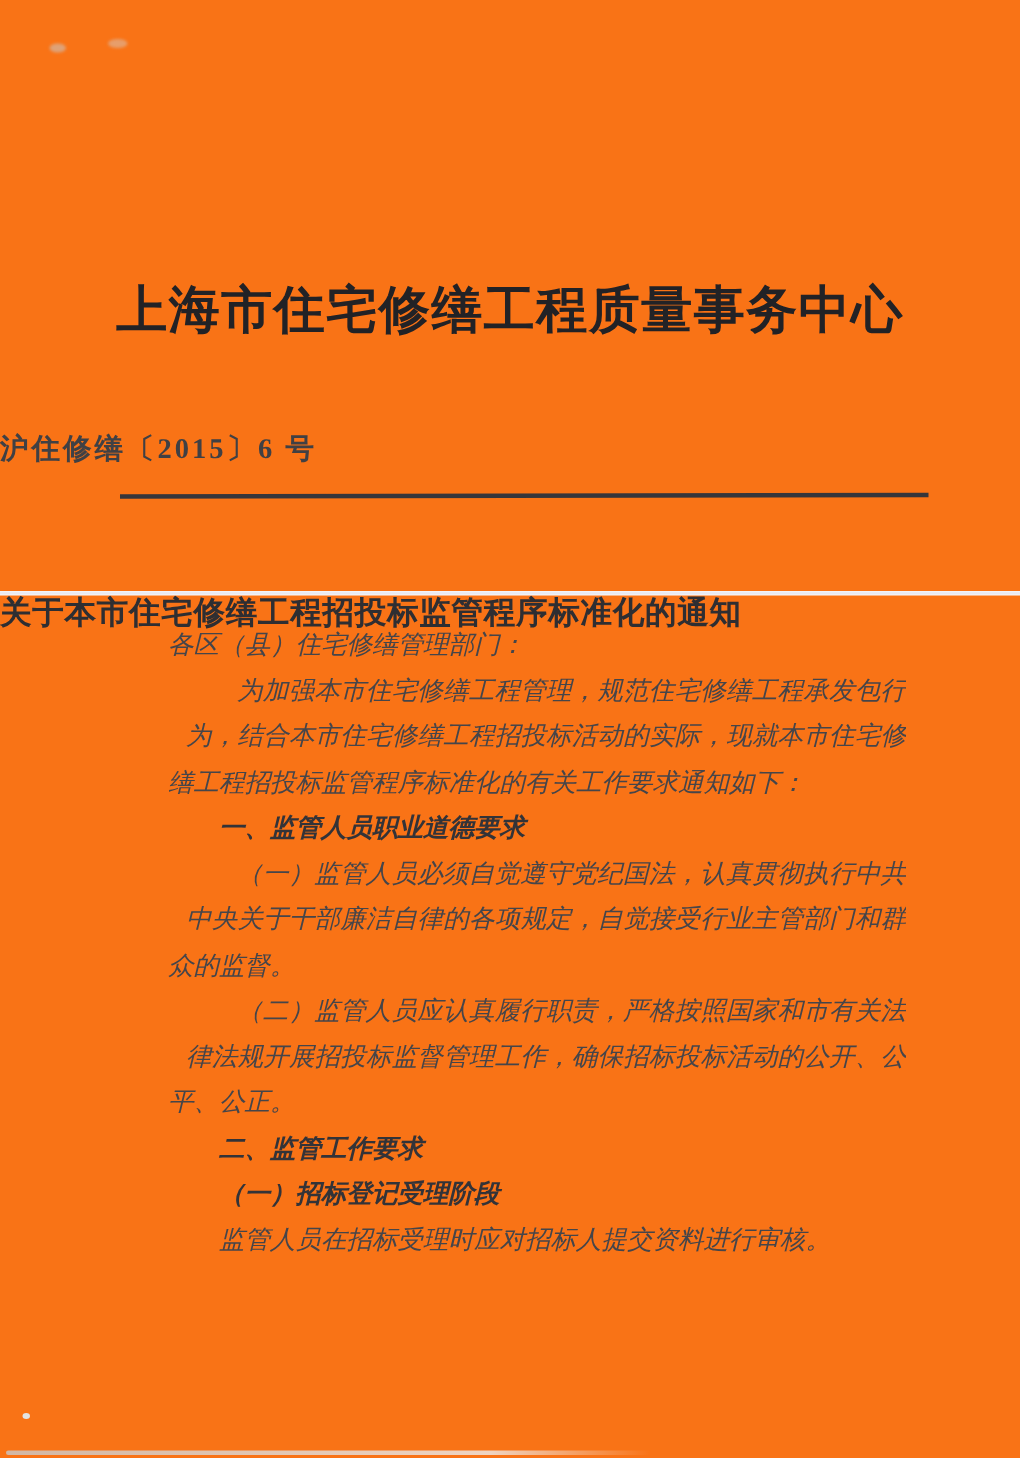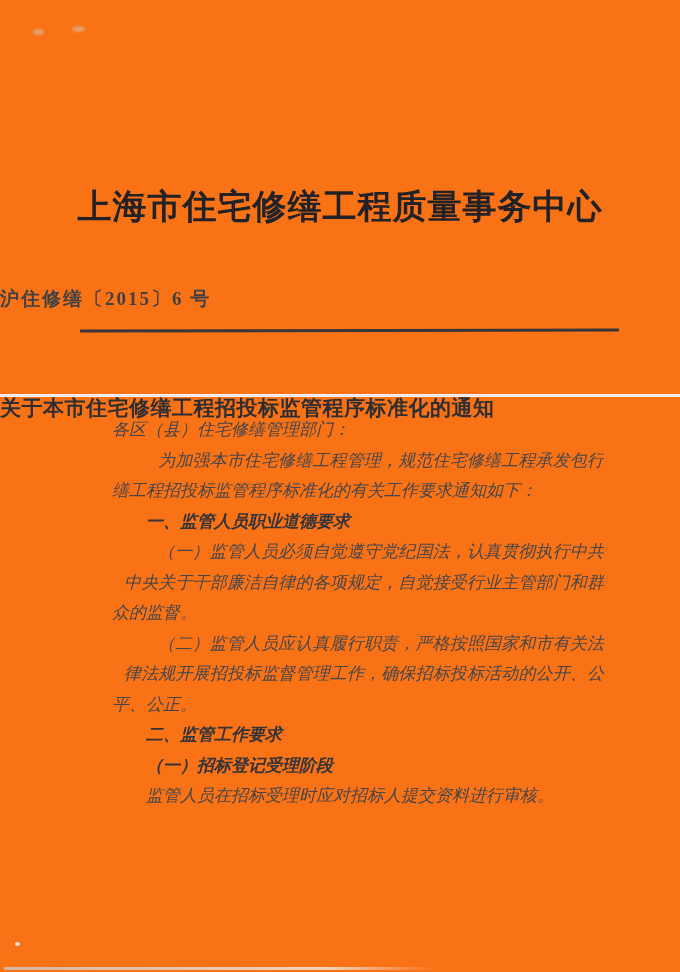--- a/index.html
+++ b/index.html
@@ -100,20 +100,21 @@
 
   <div class="rule-thick"></div>
 
   <h2 class="subject">关于本市住宅修缮工程招投标监管程序标准化的通知</h2>
 
   <div class="rule-faint"></div>
 
   <div class="body-text" id="body-lines">
       <div class="line">各区（县）住宅修缮管理部门：</div>
       <div class="line indent fill">为加强本市住宅修缮工程管理，规范住宅修缮工程承发包行</div>
+      <div class="line fill">为，结合本市住宅修缮工程招投标活动的实际，现就本市住宅修</div>
       <div class="line">缮工程招投标监管程序标准化的有关工作要求通知如下：</div>
       <div class="line indent bold">一、监管人员职业道德要求</div>
       <div class="line indent fill">（一）监管人员必须自觉遵守党纪国法，认真贯彻执行中共</div>
       <div class="line fill">中央关于干部廉洁自律的各项规定，自觉接受行业主管部门和群</div>
       <div class="line">众的监督。</div>
       <div class="line indent fill">（二）监管人员应认真履行职责，严格按照国家和市有关法</div>
       <div class="line fill">律法规开展招投标监督管理工作，确保招标投标活动的公开、公</div>
       <div class="line">平、公正。</div>
       <div class="line indent bold">二、监管工作要求</div>
       <div class="line indent bold">（一）招标登记受理阶段</div>

